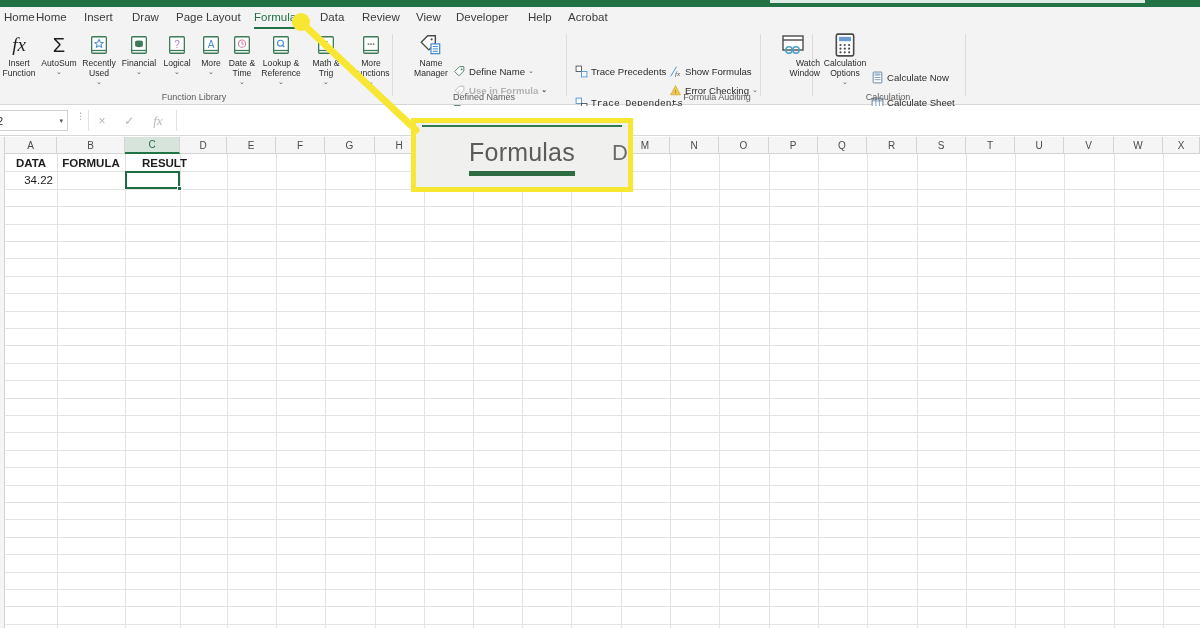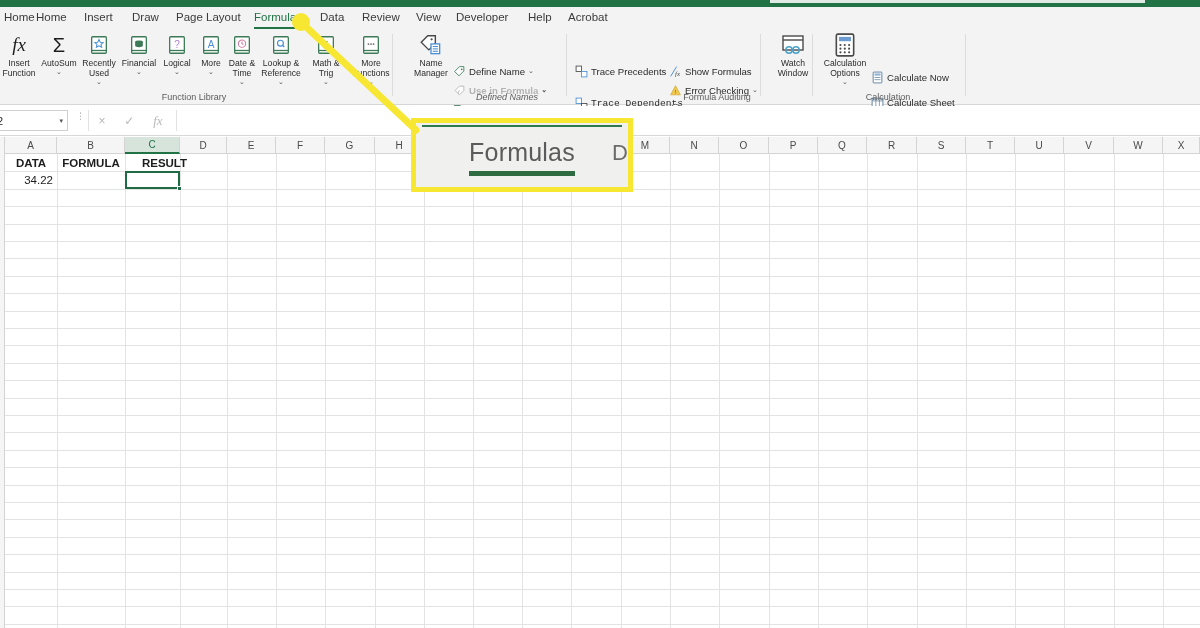--- a/index.html
+++ b/index.html
@@ -303,21 +303,21 @@
             <circle cx="12.6" cy="6.8" r="1" fill="#4a4a4a"></circle>
             <rect x="12" y="11" width="8" height="9" stroke="#4a8fd4" stroke-width="1.2" fill="#fff"></rect>
             <line x1="13.6" y1="13.4" x2="18.4" y2="13.4" stroke="#4a8fd4" stroke-width="1"></line>
             <line x1="13.6" y1="15.6" x2="18.4" y2="15.6" stroke="#4a8fd4" stroke-width="1"></line>
             <line x1="13.6" y1="17.8" x2="18.4" y2="17.8" stroke="#4a8fd4" stroke-width="1"></line>
           </svg>
         </div>
         <div class="cap">Name
 Manager</div>
       </div>
-      <div class="bigbtn" style="left: 766px;">
+      <div class="bigbtn" style="left: 766px; text-align: right;">
         <div class="ico">
           <svg width="24" height="24" viewBox="0 0 24 24" fill="none">
             <rect x="2" y="3" width="20" height="14" stroke="#4a4a4a" stroke-width="1.4" fill="#fff"></rect>
             <line x1="2" y1="7" x2="22" y2="7" stroke="#4a4a4a" stroke-width="1.4"></line>
             <circle cx="8" cy="17" r="3.2" stroke="#4aa3c9" stroke-width="1.5" fill="none"></circle>
             <circle cx="15" cy="17" r="3.2" stroke="#4aa3c9" stroke-width="1.5" fill="none"></circle>
           </svg>
         </div>
         <div class="cap">Watch
 Window</div>
@@ -443,21 +443,21 @@
           <svg width="13" height="13" viewBox="0 0 24 24" fill="none">
             <rect x="2" y="4" width="20" height="16" stroke="#4a6f8f" stroke-width="1.5" fill="#fff"></rect>
             <line x1="2" y1="9" x2="22" y2="9" stroke="#4a6f8f" stroke-width="1.2"></line>
             <line x1="9" y1="4" x2="9" y2="20" stroke="#4a6f8f" stroke-width="1.2"></line>
             <line x1="15.5" y1="4" x2="15.5" y2="20" stroke="#4a6f8f" stroke-width="1.2"></line>
           </svg>
         </span>
         <span>Calculate Sheet</span>
       </div>
       <div class="grp-label" style="left: 144px; width: 100px;">Function Library</div>
-      <div class="grp-label" style="left: 460px; width: 94px; font-style: italic;">Defined Names</div>
+      <div class="grp-label" style="left: 437px; width: 94px;">Defined Names</div>
       <div class="grp-label" style="left: 662px; width: 110px;">Formula Auditing</div>
       <div class="grp-label" style="left: 843px; width: 90px;">Calculation</div>
     </div>
 
   <div class="fbar">
     <div class="namebox">
       <span>2</span>
       <span class="caret">▾</span>
     </div>
     <div class="dots-handle">⋮</div>

